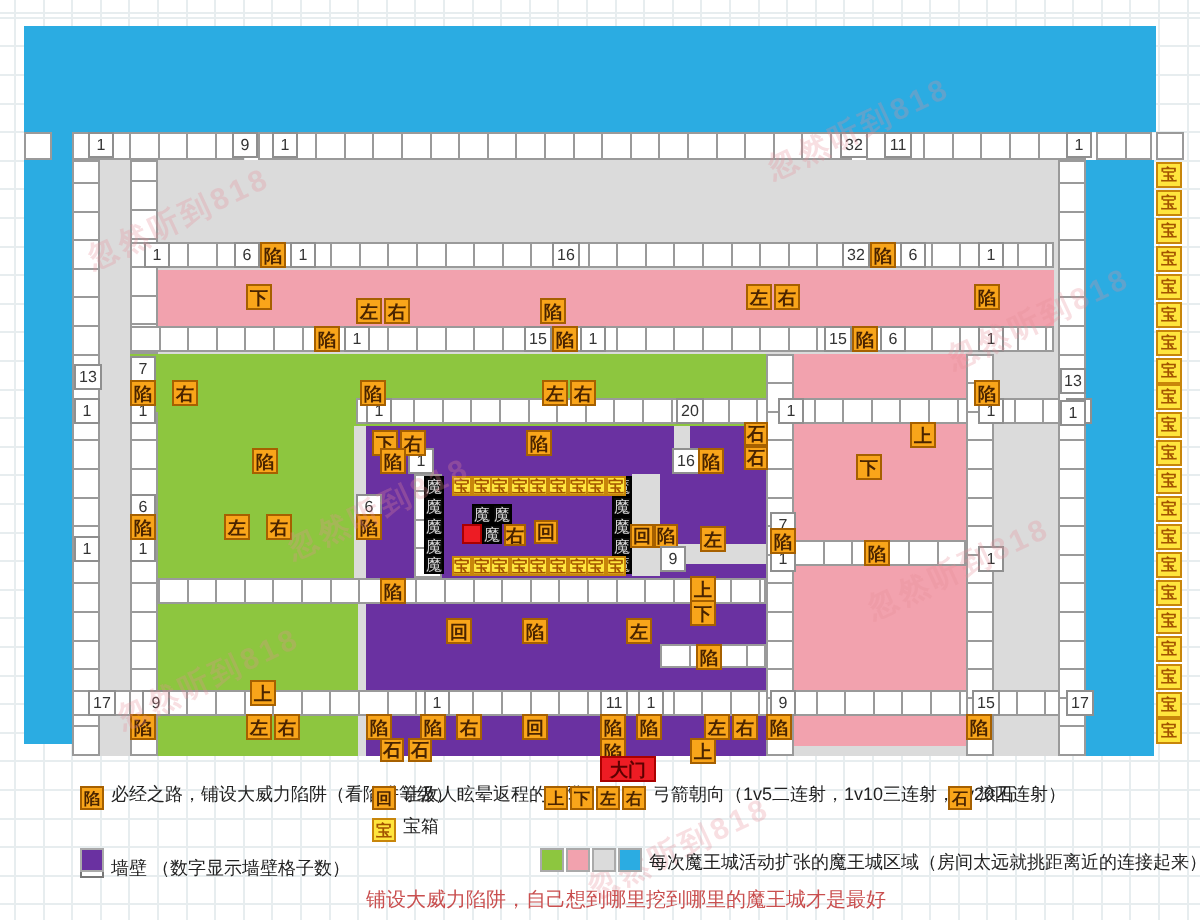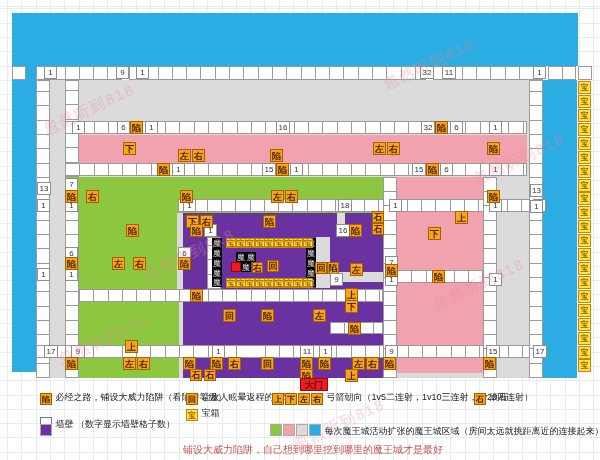--- a/index.html
+++ b/index.html
@@ -158,21 +158,21 @@
       <div class="t t-num" style="left: 421px; top: 121px; width: 14px; height: 13px; line-height: 12px;">32</div>
       <div class="t t-num" style="left: 450px; top: 121px; width: 13px; height: 13px; line-height: 12px;">6</div>
       <div class="t t-num" style="left: 489px; top: 121px; width: 13px; height: 13px; line-height: 12px;">1</div>
       <div class="t t-num" style="left: 172px; top: 163px; width: 13px; height: 13px; line-height: 12px;">1</div>
       <div class="t t-num" style="left: 262px; top: 163px; width: 14px; height: 13px; line-height: 12px;">15</div>
       <div class="t t-num" style="left: 290px; top: 163px; width: 13px; height: 13px; line-height: 12px;">1</div>
       <div class="t t-num" style="left: 412px; top: 163px; width: 14px; height: 13px; line-height: 12px;">15</div>
       <div class="t t-num" style="left: 440px; top: 163px; width: 13px; height: 13px; line-height: 12px;">6</div>
       <div class="t t-num" style="left: 489px; top: 163px; width: 13px; height: 13px; line-height: 12px;">1</div>
       <div class="t t-num" style="left: 183px; top: 199px; width: 13px; height: 13px; line-height: 12px;">1</div>
-      <div class="t t-num" style="left: 338px; top: 199px; width: 14px; height: 13px; line-height: 12px;">18</div>
+      <div class="t t-num" style="left: 338px; top: 199px; width: 14px; height: 13px; line-height: 12px;">20</div>
       <div class="t t-num" style="left: 389px; top: 199px; width: 13px; height: 13px; line-height: 12px;">1</div>
       <div class="t t-num" style="left: 489px; top: 199px; width: 13px; height: 13px; line-height: 12px;">1</div>
       <div class="t t-num" style="left: 533px; top: 199px; width: 13px; height: 13px; line-height: 12px;">1</div>
       <div class="t t-num" style="left: 204px; top: 224px; width: 13px; height: 13px; line-height: 12px;">1</div>
       <div class="t t-num" style="left: 336px; top: 224px; width: 14px; height: 13px; line-height: 12px;">16</div>
       <div class="t t-num" style="left: 530px; top: 184px; width: 13px; height: 13px; line-height: 12px;">13</div>
       <div class="t t-num" style="left: 530px; top: 200px; width: 13px; height: 13px; line-height: 12px;">1</div>
       <div class="t t-num" style="left: 178px; top: 247px; width: 13px; height: 13px; line-height: 12px;">6</div>
       <div class="t t-num" style="left: 385px; top: 256px; width: 13px; height: 13px; line-height: 12px;">7</div>
       <div class="t t-num" style="left: 385px; top: 273px; width: 13px; height: 13px; line-height: 12px;">1</div>
@@ -254,19 +254,19 @@
       <div class="wm" style="left: 430px; top: 275px;">忽然听到818</div>
       <div class="wm" style="left: 55px; top: 330px;">忽然听到818</div>
       <div class="wm" style="left: 290px; top: 415px;">忽然听到818</div>
       <div class="wm" style="left: 470px; top: 150px;">忽然听到818</div>
     </div>
   <div id="legend">
       <div class="lg-item" style="left: 40px; top: 391px;"><span class="lg-ic t-act">陷</span><span> 必经之路，铺设大威力陷阱（看陷阱等级）</span></div>
       <div class="lg-item" style="left: 186px; top: 391px;"><span class="lg-ic t-act">回</span><span> 让敌人眩晕返程的陷阱</span></div>
       <div class="lg-item" style="left: 272px; top: 391px;"><span class="lg-ic t-act">上</span><span class="lg-ic t-act">下</span><span class="lg-ic t-act">左</span><span class="lg-ic t-act">右</span><span> 弓箭朝向（1v5二连射，1v10三连射，1v20四连射）</span></div>
       <div class="lg-item" style="left: 474px; top: 391px;"><span class="lg-ic t-act">石</span><span> 滚石</span></div>
-      <div class="lg-item" style="left: 40px; top: 417px;"><span class="lg-ic t-wall"></span><span> 墙壁 （数字显示墙壁格子数）</span></div>
+      <div class="lg-item" style="left: 40px; top: 427px;"><span class="lg-ic t-wall"></span><span> 墙壁 （数字显示墙壁格子数）</span></div>
       <div class="lg-item" style="left: 186px; top: 407px;"><span class="lg-ic t-bao">宝</span><span> 宝箱</span></div>
       <div class="lg-item" style="left: 40px; top: 424px;"><span class="lg-ic t-purple" style="border: 1px solid rgb(170, 170, 170);"></span></div>
       <div class="lg-item" style="left: 270px; top: 424px;"><span class="lg-ic t-green" style="border: 1px solid rgb(170, 170, 170);"></span><span class="lg-ic t-pink" style="border: 1px solid rgb(170, 170, 170);"></span><span class="lg-ic t-gray" style="border: 1px solid rgb(170, 170, 170);"></span><span class="lg-ic t-cyan" style="border: 1px solid rgb(170, 170, 170);"></span><span> 每次魔王城活动扩张的魔王城区域（房间太远就挑距离近的连接起来）…</span></div>
     </div>
   <div class="note" id="note" style="left: 183px; top: 443px;">铺设大威力陷阱，自己想到哪里挖到哪里的魔王城才是最好</div>
 </div>
 
 </body></html>

